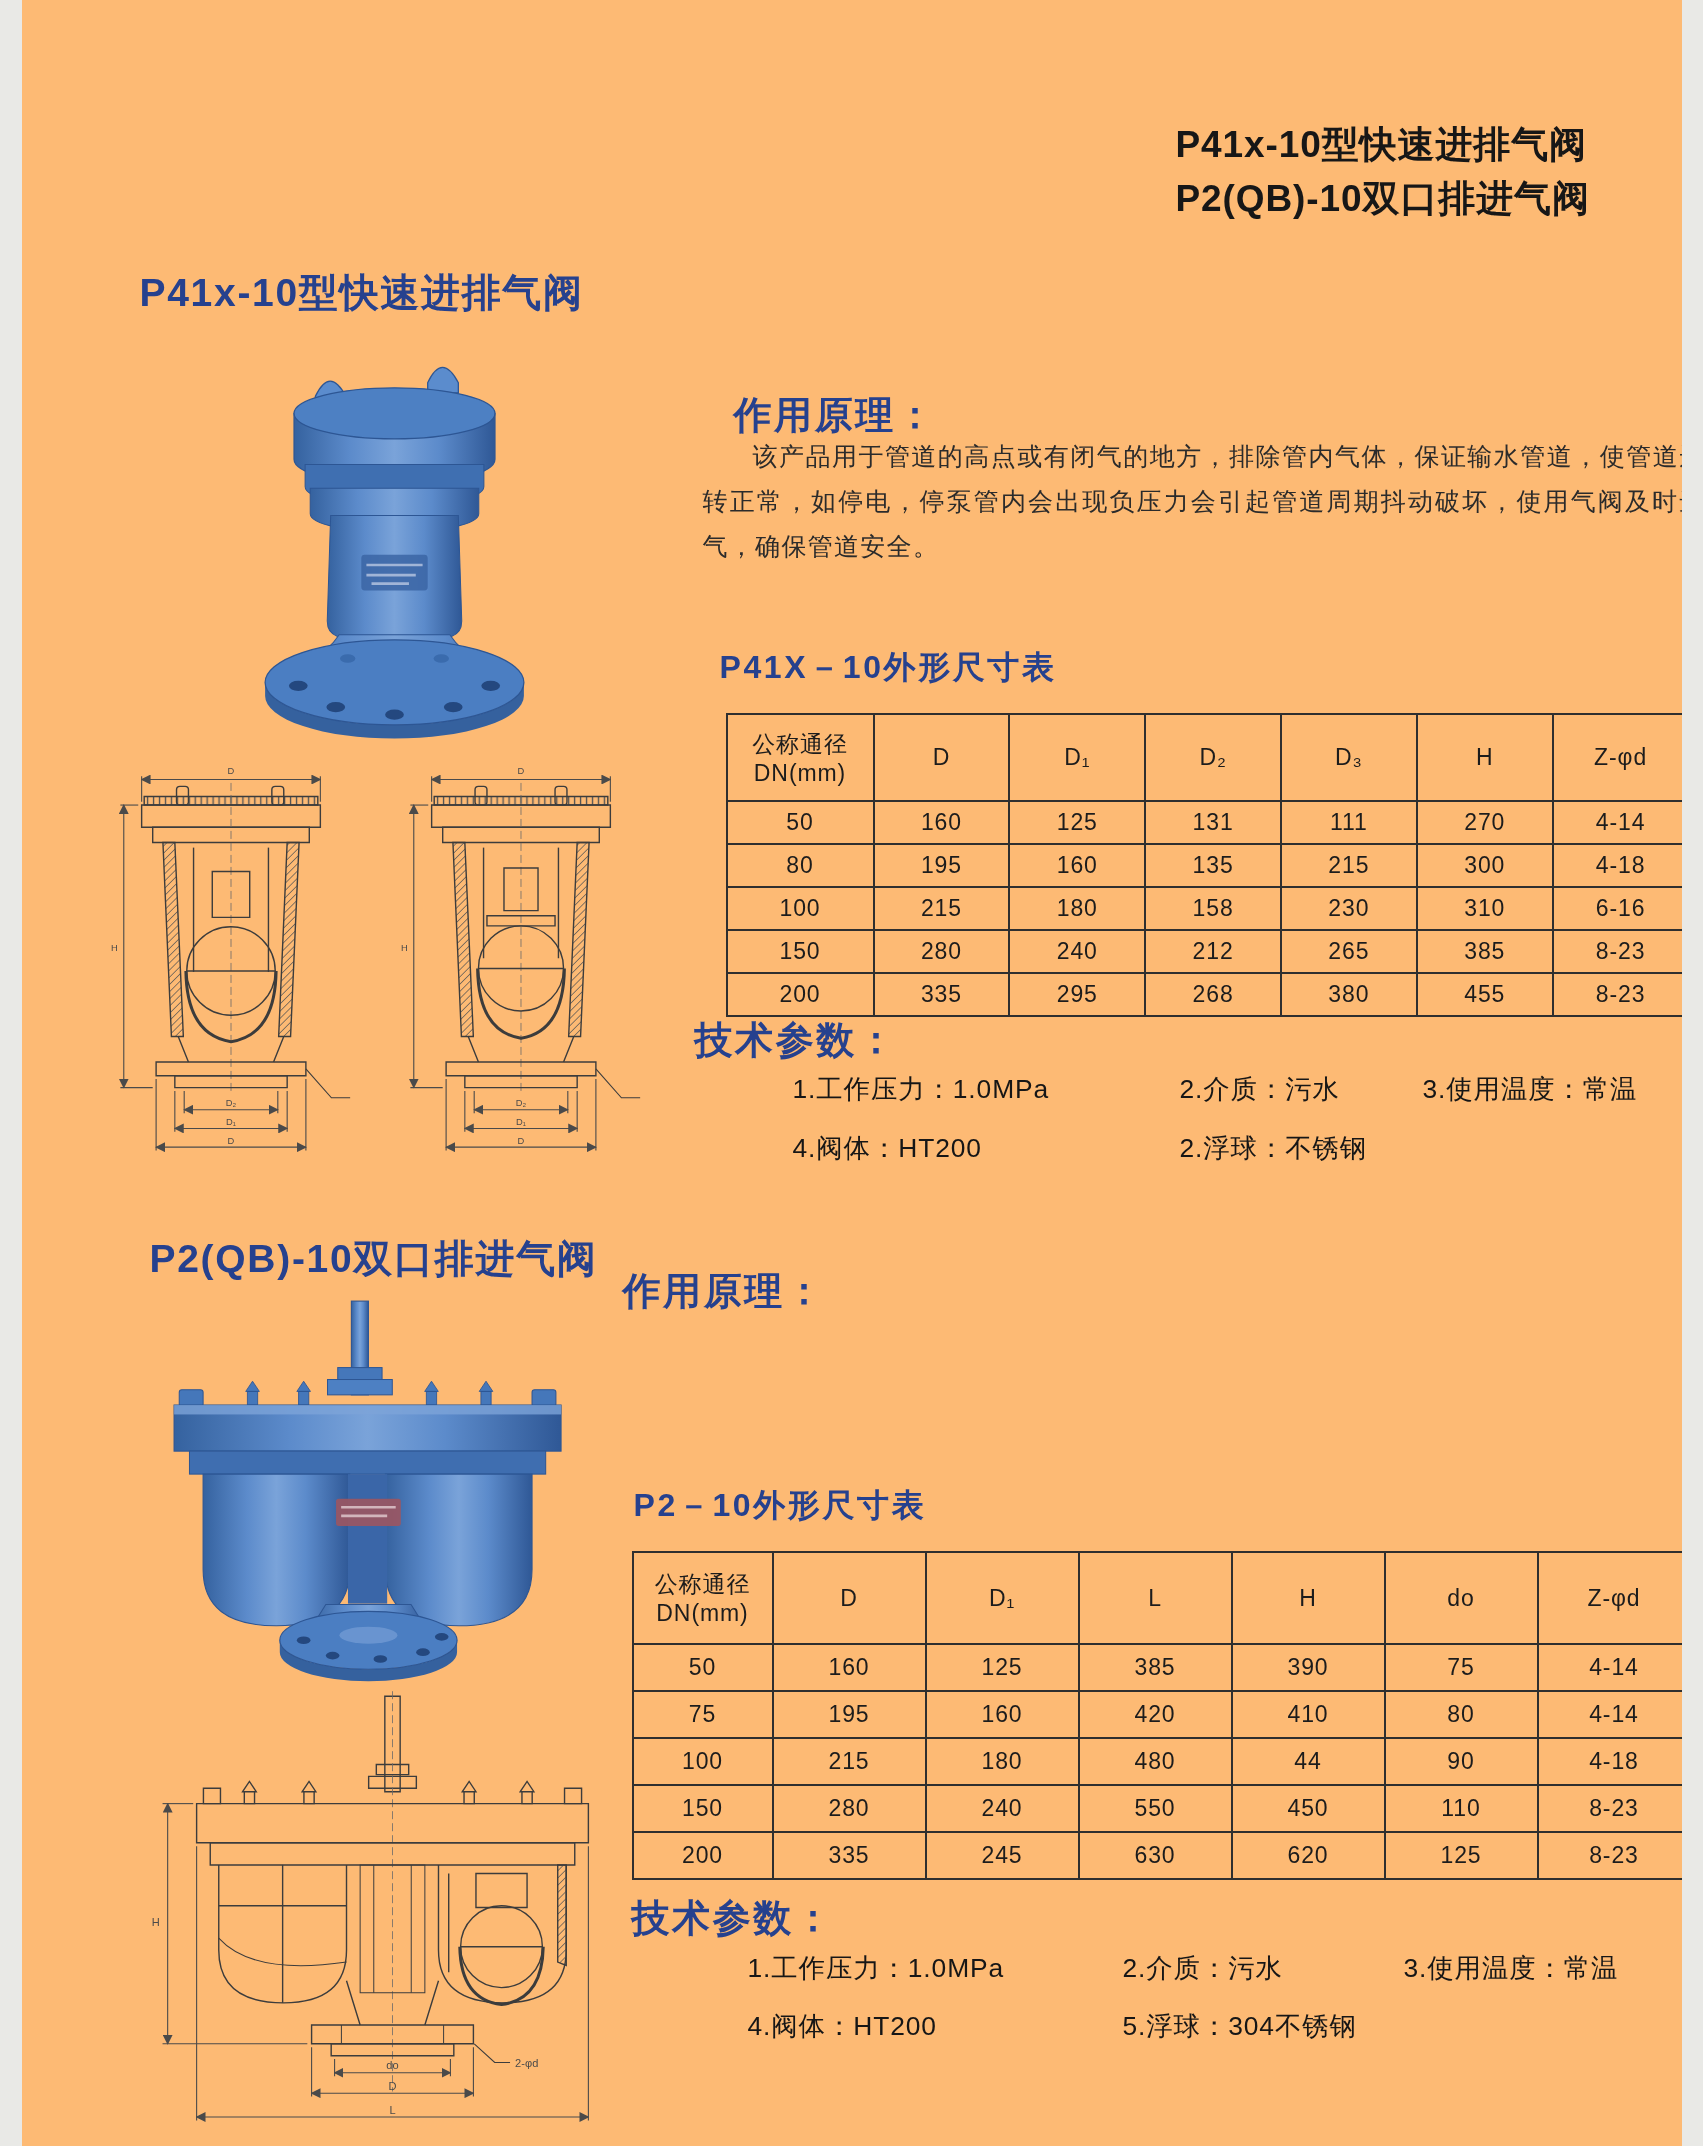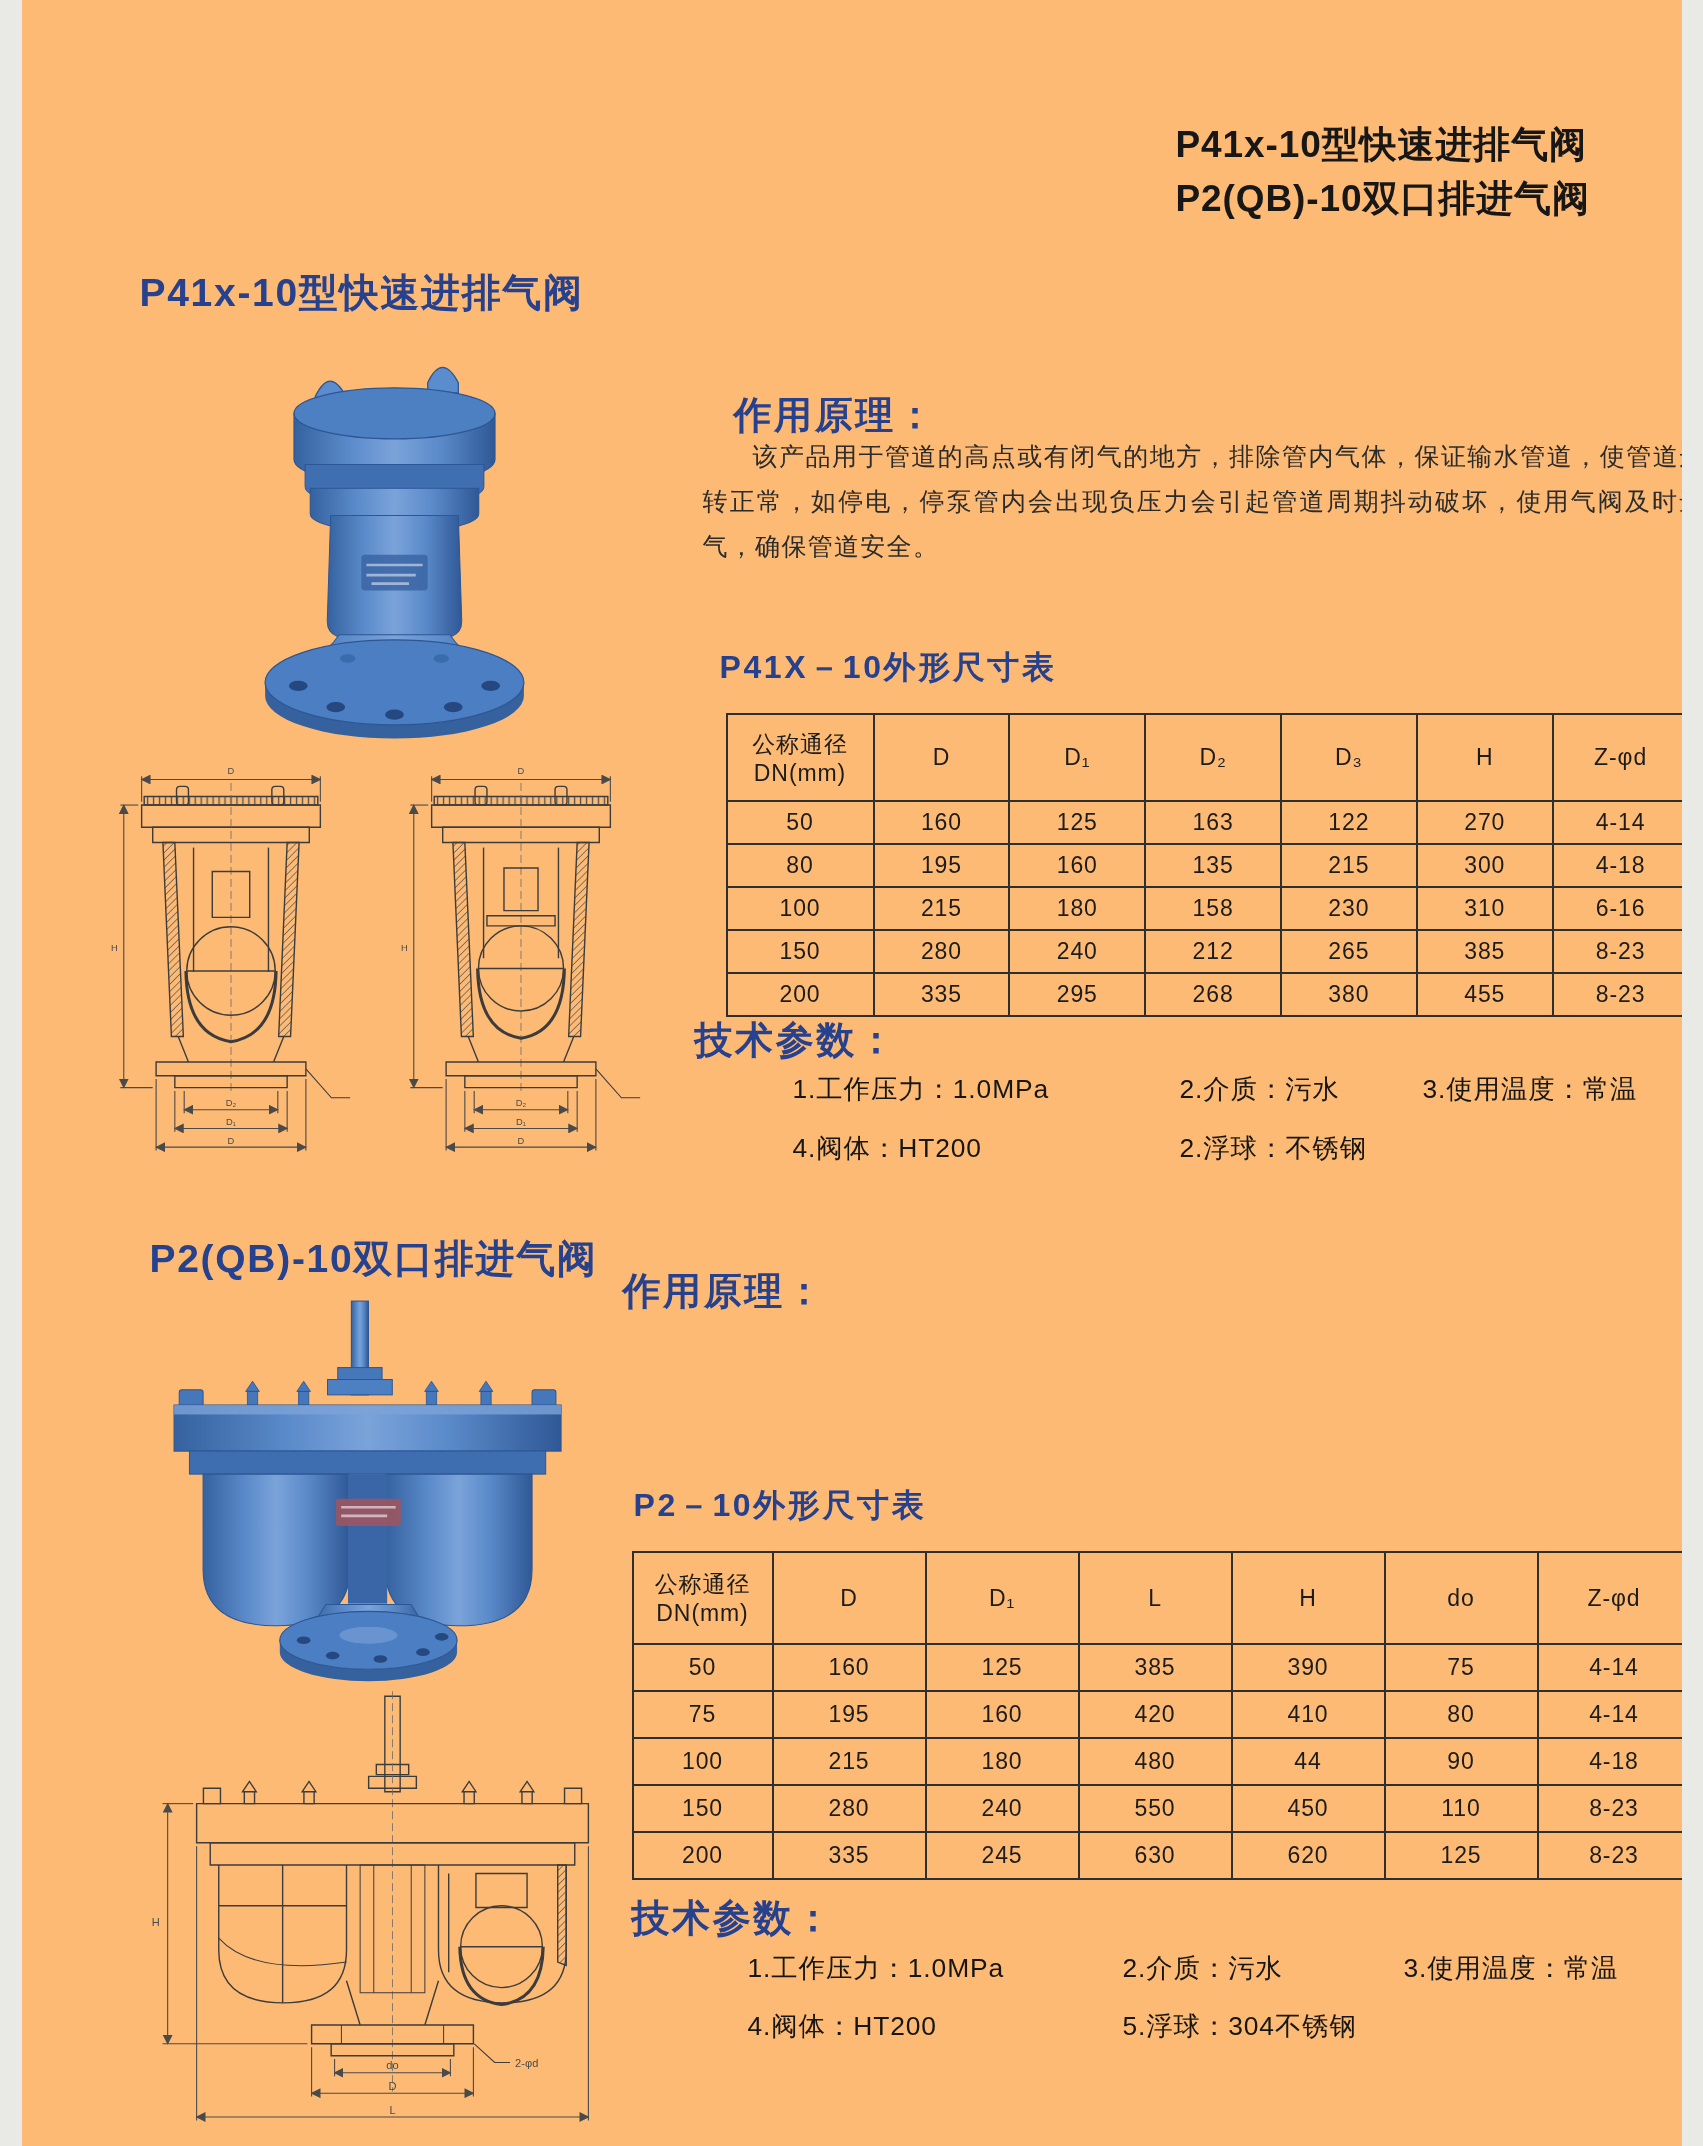--- a/index.html
+++ b/index.html
@@ -105,22 +105,22 @@
           <th>D₃</th>
           <th>H</th>
           <th>Z-φd</th>
         </tr>
       </thead>
       <tbody>
         <tr>
           <td>50</td>
           <td>160</td>
           <td>125</td>
-          <td>163</td>
-          <td>122</td>
+          <td>131</td>
+          <td>111</td>
           <td>270</td>
           <td>4-14</td>
         </tr>
         <tr>
           <td>80</td>
           <td>195</td>
           <td>160</td>
           <td>135</td>
           <td>215</td>
           <td>300</td>

